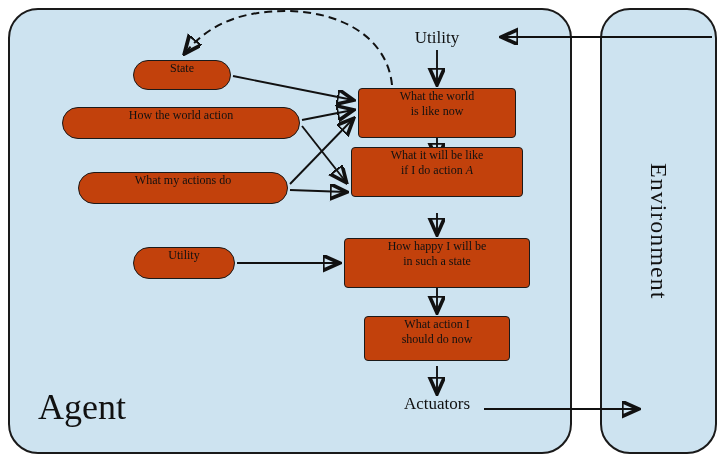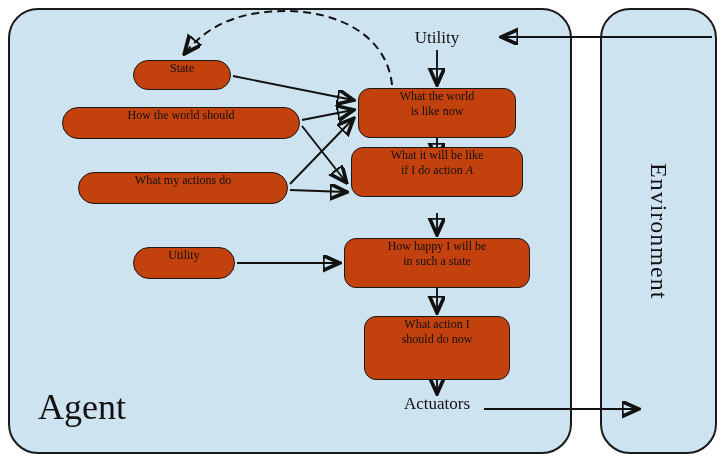--- a/index.html
+++ b/index.html
@@ -40,21 +40,21 @@
     border:1.4px solid #1a1a1a;
     box-sizing:border-box;
     display:flex;
     flex-direction:column;
     align-items:center;
     font-size:12px;
     line-height:1.25;
     text-align:center;
   }
   .oval{border-radius:999px;}
-  .rect{border-radius:12px;font-family:Liberation Serif, serif;}
+  .rect{border-radius:4px;font-family:Liberation Serif, serif;}
   svg.arrows{
     position:absolute;left:0;top:0;width:725px;height:463px;
     pointer-events:none;
   }
   svg.arrows line, svg.arrows path{
     stroke:#111;
     stroke-width:1.9;
     fill:none;
   }
   svg.arrows path.dashed{
@@ -111,21 +111,21 @@
   </svg>
 
   <div class="plain-label" style="left:401px;top:28px;width:72px;">Utility</div>
   <div class="plain-label" style="left:395px;top:394px;width:84px;">Actuators</div>
   <div class="agent-label">Agent</div>
 
   <div class="node oval" style="left:133px;top:60px;width:98px;height:30px;">
     <span>State</span>
   </div>
   <div class="node oval" style="left:62px;top:107px;width:238px;height:32px;">
-    <span>How the world should</span>
+    <span>How the world action</span>
   </div>
   <div class="node oval" style="left:78px;top:172px;width:210px;height:32px;">
     <span>What my actions do</span>
   </div>
   <div class="node oval" style="left:133px;top:247px;width:102px;height:32px;">
     <span>Utility</span>
   </div>
 
   <div class="node rect" style="left:358px;top:88px;width:158px;height:50px;">
     <div>What the world</div>
@@ -137,18 +137,18 @@
     <div>
       <span>if I do action</span>&nbsp;<span class="ital">A</span>
     </div>
   </div>
 
   <div class="node rect" style="left:344px;top:238px;width:186px;height:50px;">
     <div>How happy I will be</div>
     <div>in such a state</div>
   </div>
 
-  <div class="node rect" style="left:364px;top:316px;width:146px;height:64px;">
+  <div class="node rect" style="left:364px;top:316px;width:146px;height:45px;">
     <div>What action I</div>
     <div>should do now</div>
   </div>
 
 </div>
 
 </body></html>

